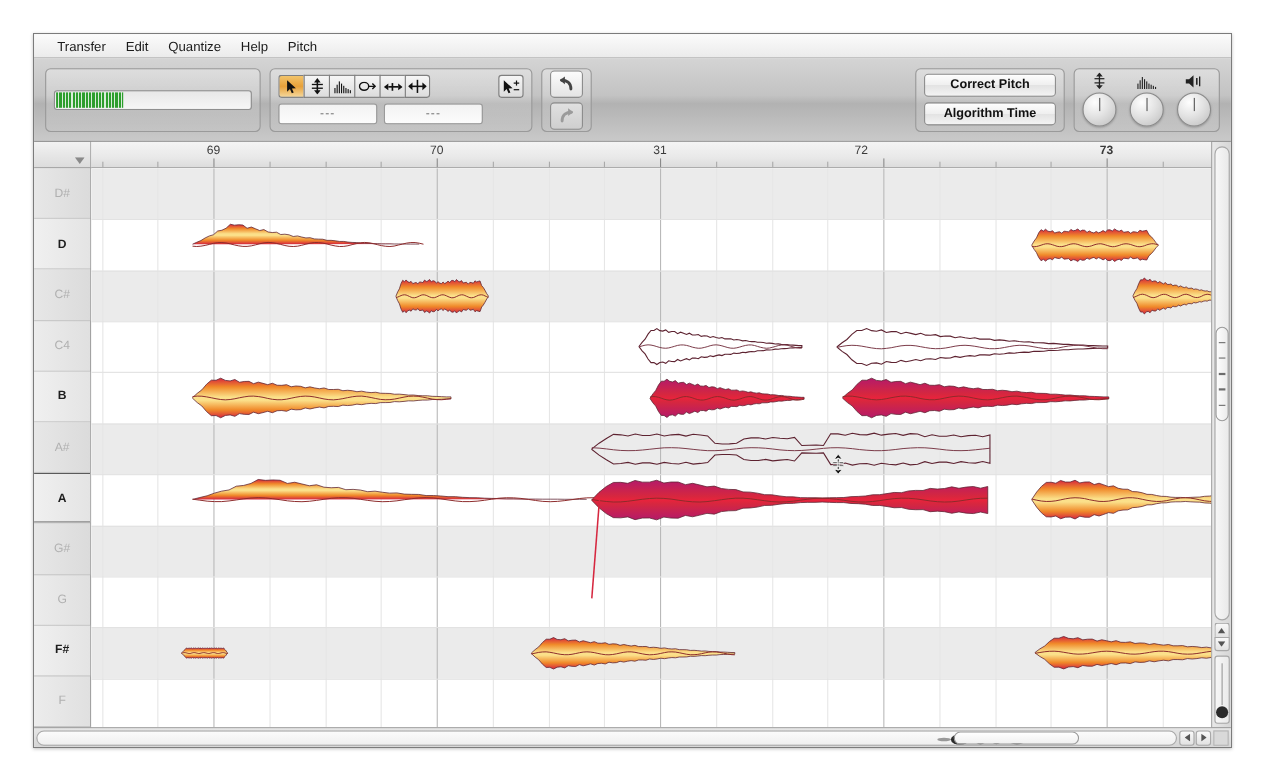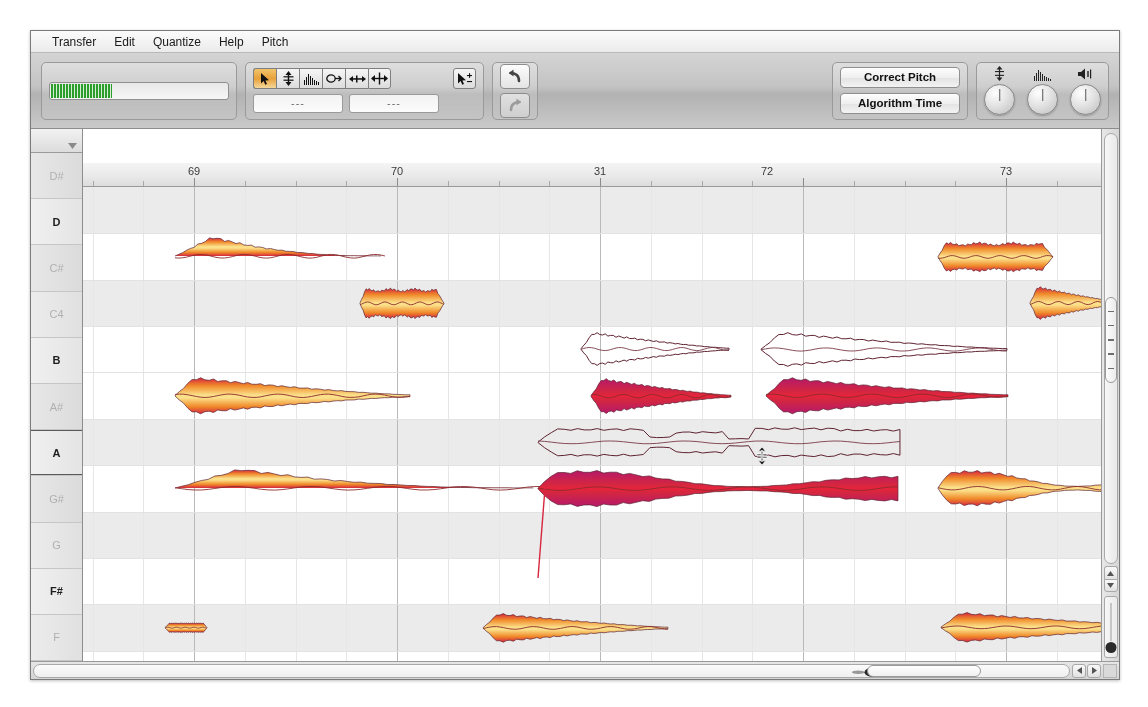--- a/index.html
+++ b/index.html
@@ -134,21 +134,21 @@
   .keycell{
     flex:1 1 0; display:flex;align-items:center;justify-content:center;
     font-size:11px; border-bottom:1px solid #c6c6c6; position:relative;
   }
   .keycell.white{ color:#1e1e1e; font-weight:bold;
      background:linear-gradient(to right,#f0f0f0,#e4e4e4); }
   .keycell.black{ color:#b0b0b0;
      background:linear-gradient(to right,#e7e7e7,#dbdbdb); }
   .keycell.octave{ color:#b0b0b0; }
   .keycell.sel{ box-shadow:inset 0 1px 0 #5a5a5a, inset 0 -1px 0 #5a5a5a; }
-  .gridwrap{ flex:1 1 auto; display:flex; flex-direction:column; min-width:0;margin-top:34px; }
+  .gridwrap{ flex:1 1 auto; display:flex; flex-direction:column; min-width:0; }
   .ruler{
     flex:0 0 24px; height:24px; position:relative;
     background:linear-gradient(to bottom,#f4f4f4 0%,#e9e9e9 60%,#dcdcdc 100%);
     border-bottom:1px solid #9a9a9a; overflow:hidden;
   }
   .ruler-label{
     position:absolute; top:2px; font-size:11px; color:#3a3a3a; transform:translateX(-50%);
   }
   .ruler-tick{ position:absolute; bottom:0; width:1px; height:5px; background:#a9a9a9; }
   .ruler-tick.major{ height:8px; background:#8a8a8a; }
@@ -421,22 +421,22 @@
               <span>F</span>
             </div>
           </div>
       </div>
 
       <div class="gridwrap">
         <div class="ruler" id="ruler">
             <div class="ruler-label" style="left: 111px;">69</div>
             <div class="ruler-label" style="left: 314px;">70</div>
             <div class="ruler-label" style="left: 517px;">31</div>
-            <div class="ruler-label" style="left: 684px;">72</div>
-            <div class="ruler-label" style="left: 923px;">73</div>
+            <div class="ruler-label" style="left: 700px;">72</div>
+            <div class="ruler-label" style="left: 923px; font-weight: bold;">73</div>
             <div class="ruler-tick" style="left: 9.5px;"></div>
             <div class="ruler-tick" style="left: 60.25px;"></div>
             <div class="ruler-tick major" style="left: 111px;"></div>
             <div class="ruler-tick" style="left: 161.75px;"></div>
             <div class="ruler-tick" style="left: 212.5px;"></div>
             <div class="ruler-tick" style="left: 263.25px;"></div>
             <div class="ruler-tick major" style="left: 314px;"></div>
             <div class="ruler-tick" style="left: 364.75px;"></div>
             <div class="ruler-tick" style="left: 415.5px;"></div>
             <div class="ruler-tick" style="left: 466.25px;"></div>

